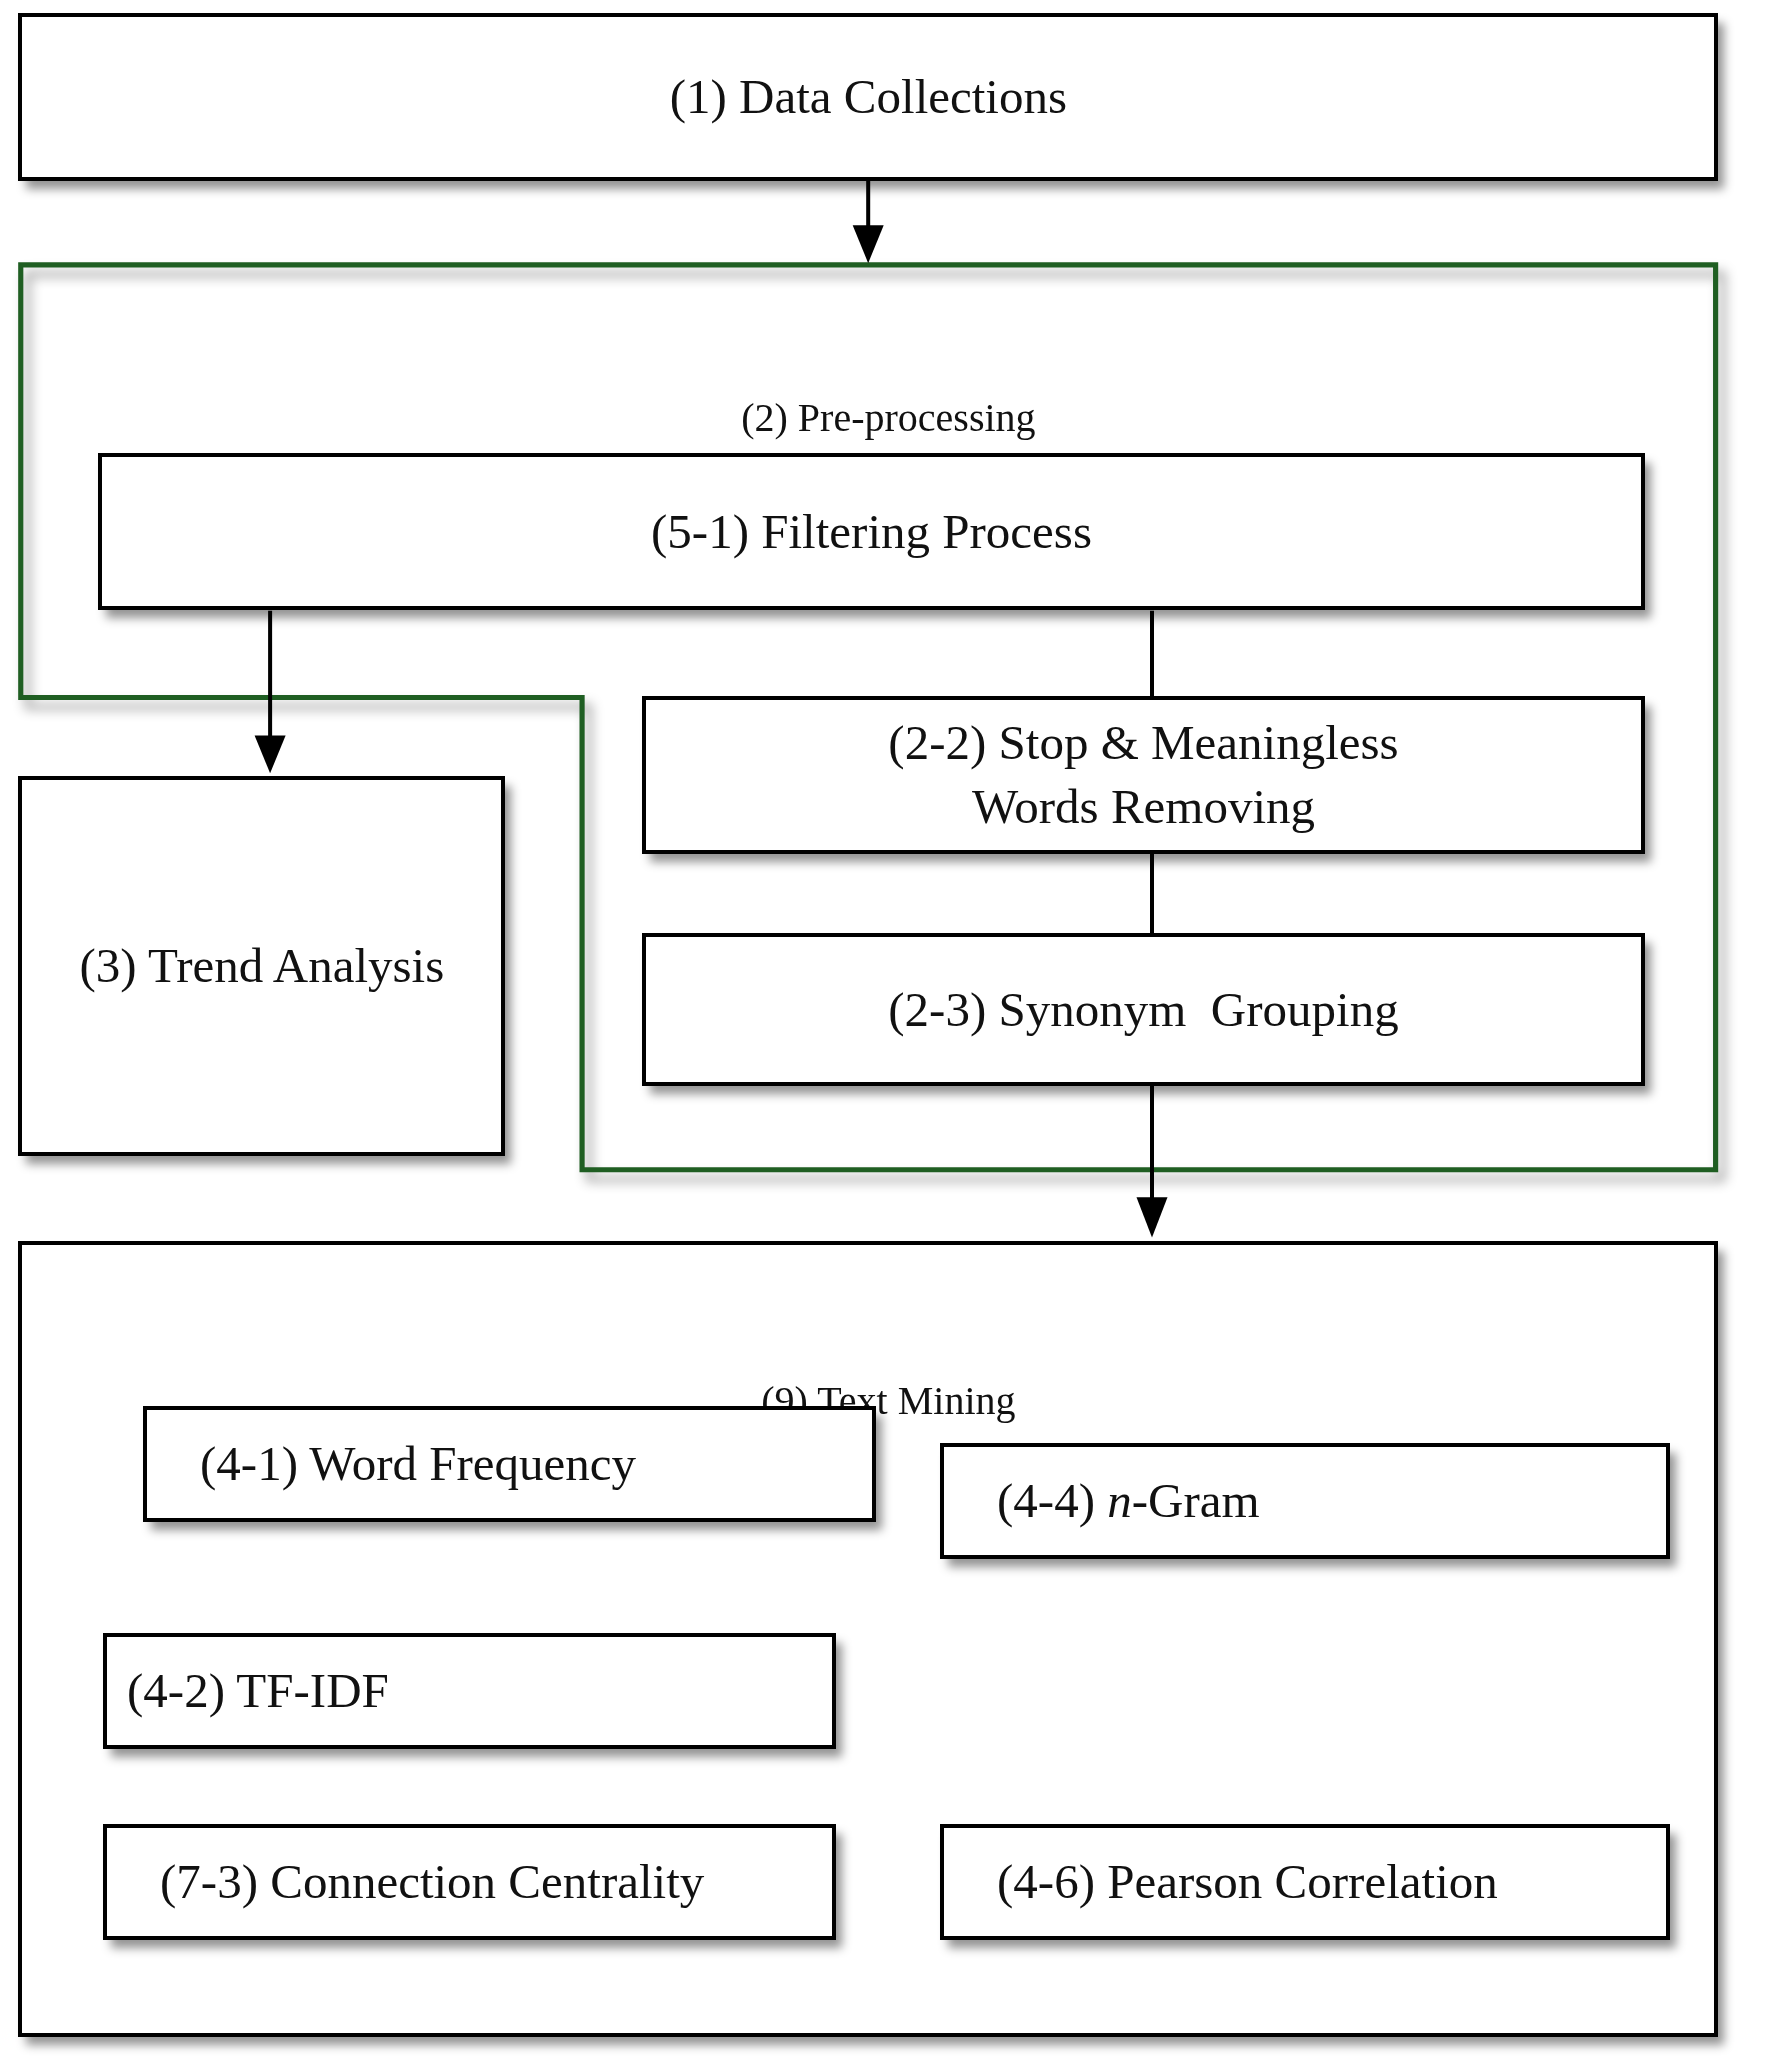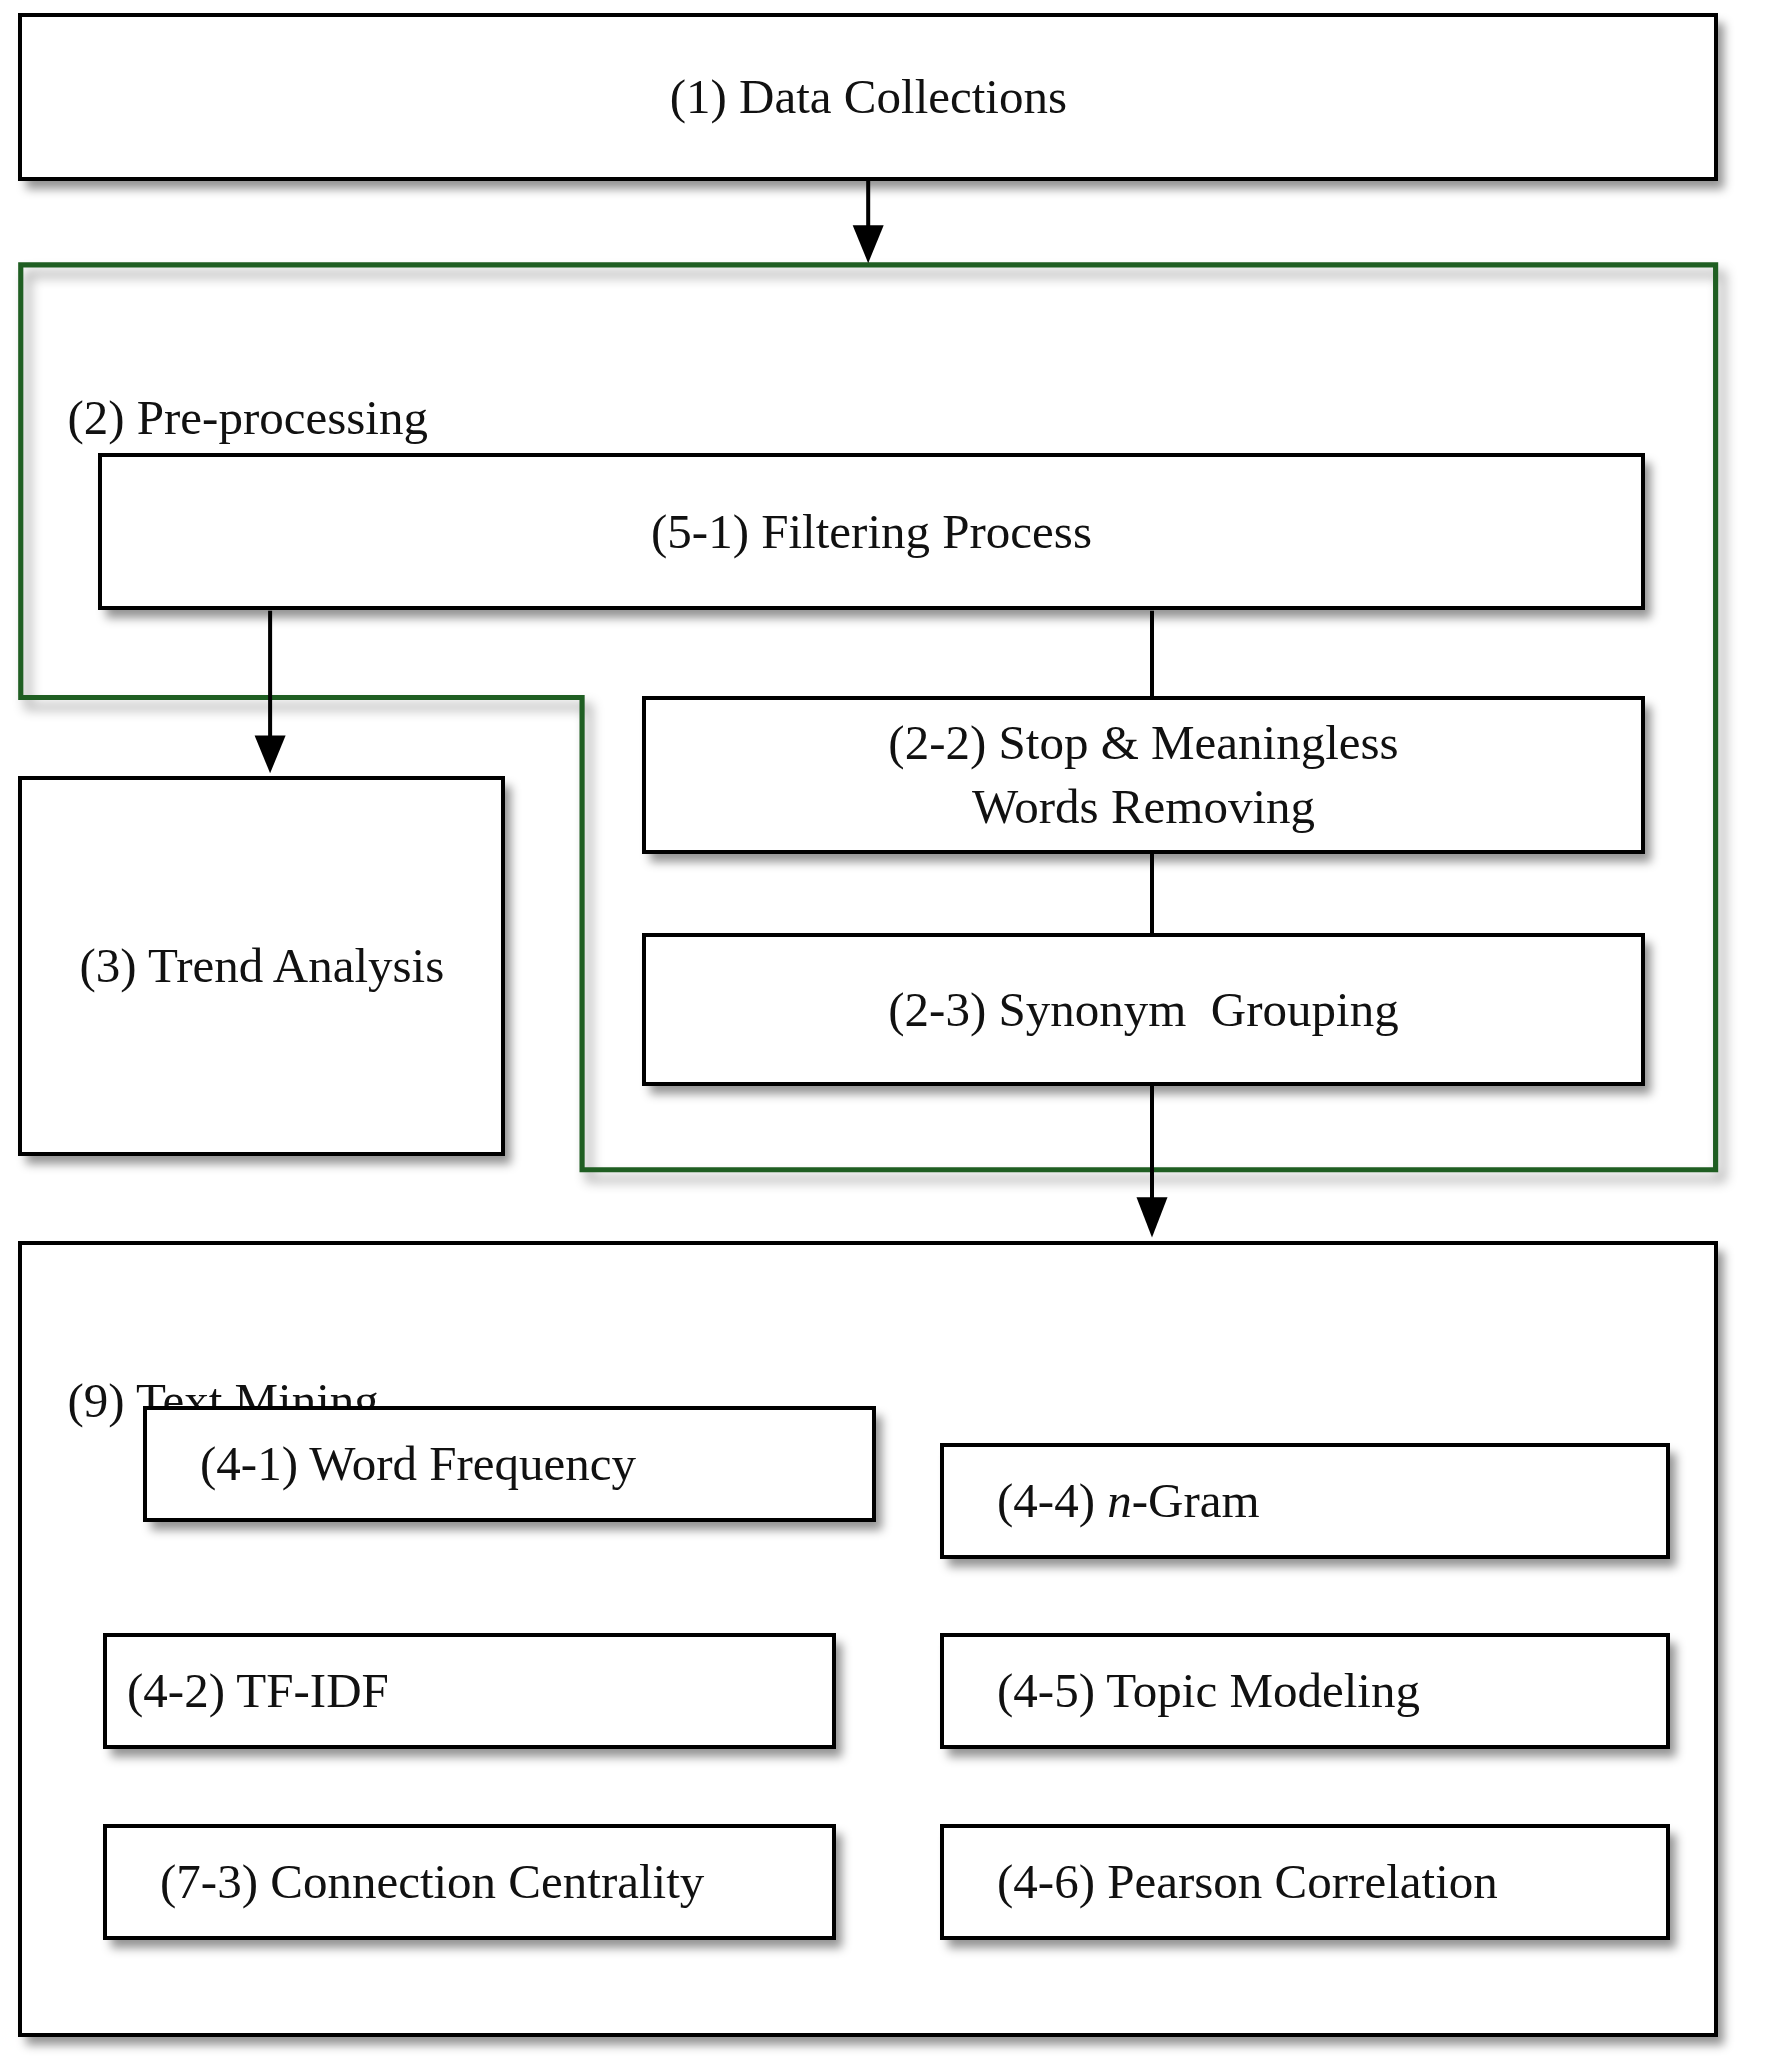--- a/index.html
+++ b/index.html
@@ -38,21 +38,22 @@
   }
   .box-label {
     font-size:49px;
     line-height:1.3;
     white-space:pre-wrap;
     text-align:center;
   }
   .left-text .box-label { text-align:left; }
   .floating-title {
     position:absolute;
-    font-size:49px;
+    text-align:center;
+    font-size:40px;
     line-height:64px;
     white-space:pre-wrap;
   }
   .italic-var { font-style:italic; }
 </style>
 </head>
 <body>
 
 <div id="canvas">
 
@@ -116,23 +117,20 @@
   </div>
 
   <div class="node left-text" style="left:940px; top:1443px; width:730px; height:116px;">
     <span class="box-label"><span>(4-4) </span><span class="italic-var">n</span><span>-Gram</span></span>
   </div>
 
   <div class="node left-text" style="left:103px; top:1633px; width:733px; height:116px;padding-left:20px;">
     <span class="box-label">(4-2) TF-IDF</span>
   </div>
 
-  <div class="node left-text" style="left:940px; top:1633px; width:730px; height:116px;">
-    <span class="box-label">(4-5) Topic Modeling</span>
-  </div>
 
   <div class="node left-text" style="left:103px; top:1824px; width:733px; height:116px;">
     <span class="box-label">(7-3) Connection Centrality</span>
   </div>
 
   <div class="node left-text" style="left:940px; top:1824px; width:730px; height:116px;">
     <span class="box-label">(4-6) Pearson Correlation</span>
   </div>
 
 </div>

